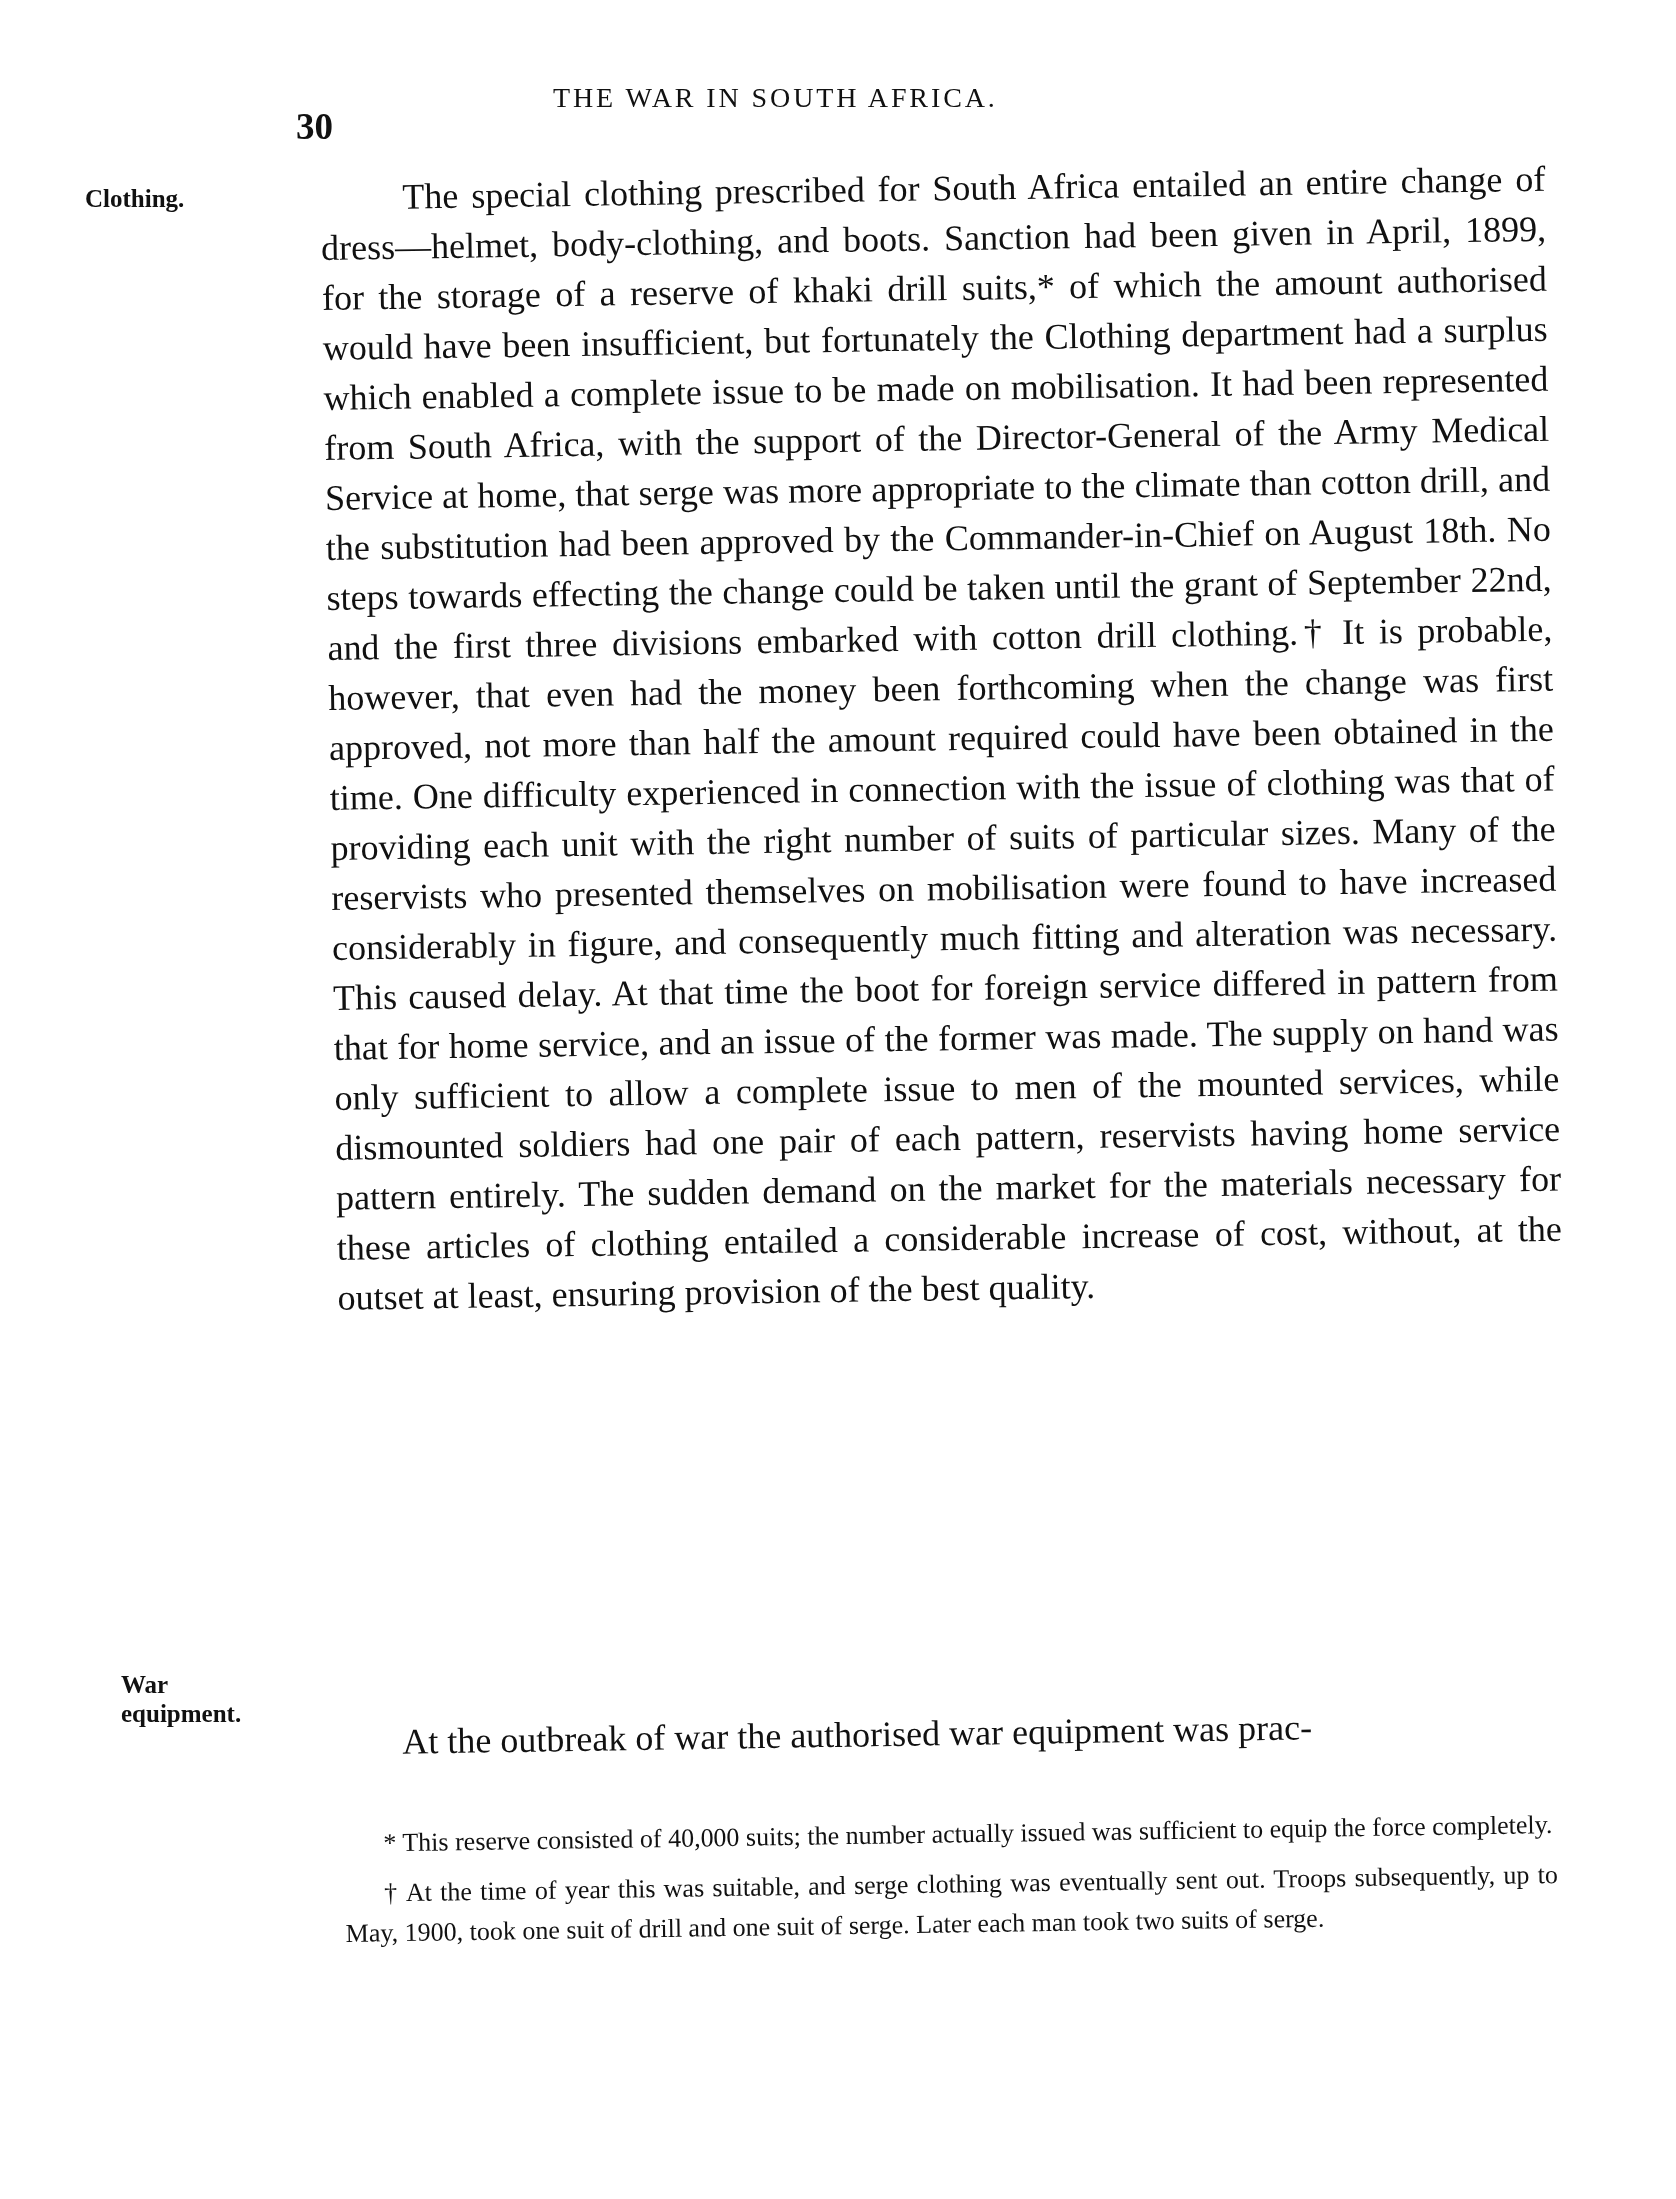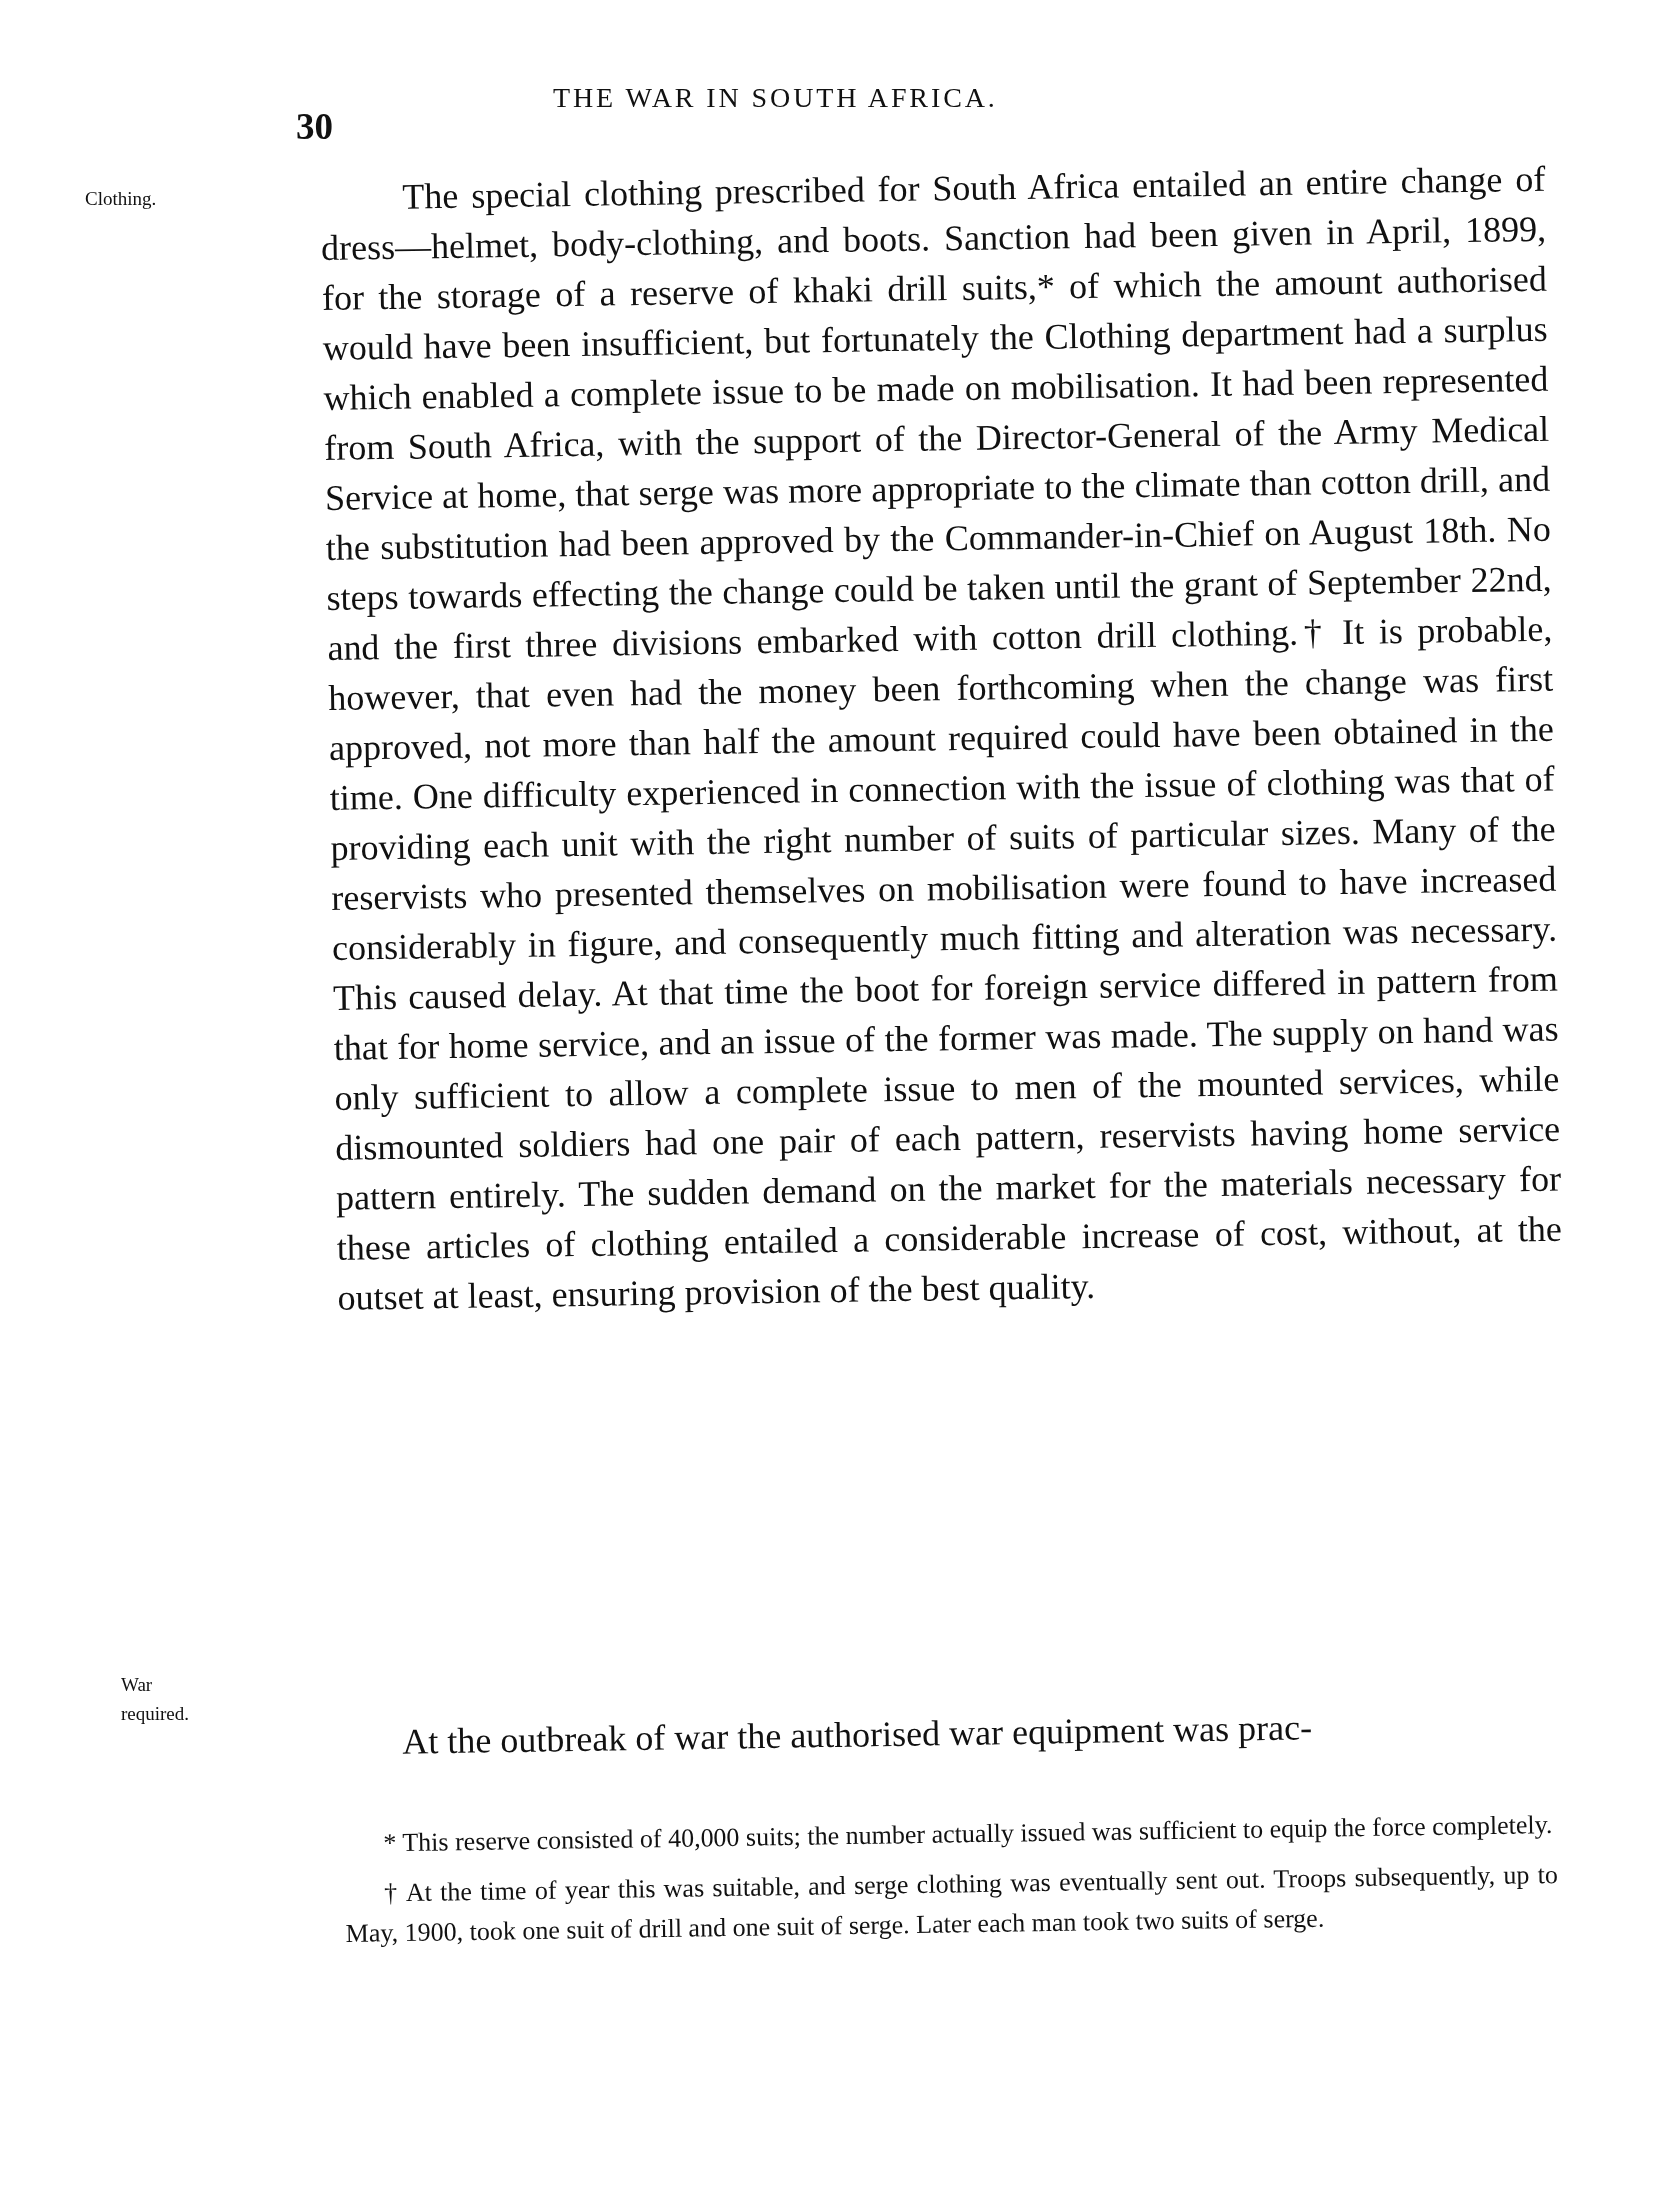--- a/index.html
+++ b/index.html
@@ -1,20 +1,20 @@
 <!DOCTYPE html>
 <html><head>
 <meta charset="utf-8">
 <style>
   html, body { margin:0; padding:0; background:#ffffff; }
   body { width:1677px; height:2200px; position:relative; overflow:hidden;
          font-family:"Liberation Serif","DejaVu Serif",serif; color:#111; }
   .page-number { position:absolute; left:296px; top:105px; font-size:37px;font-weight:bold; }
   .running-head { position:absolute; left:553px; top:82px; font-size:28px; letter-spacing:2.9px; }
-  .margin-note { position:absolute; font-size:19px; line-height:29px; }
+  .margin-note { position:absolute; font-size:25px; line-height:29px;font-weight:bold; }
   .mn-clothing { left:85px; top:184px; }
   .mn-war { left:121px; top:1670px; }
   .body-text { position:absolute; left:320px; width:1225px; font-size:36px; line-height:50px;
                text-align:justify; transform:rotate(-0.9deg); transform-origin:left top; }
   .body-text p { margin:0; }
   .p1 { top:173px; }
   .p2 { top:1718px; }
   .indent { text-indent:82px; }
   .footnotes { position:absolute; left:344px; top:1824px; width:1213px; font-size:26px; line-height:40px;
                text-align:justify; transform:rotate(-0.9deg); transform-origin:left top; }
@@ -22,21 +22,21 @@
 </style>
 </head>
 <body>
 
 <div class="page-number">30</div>
 <div class="running-head">THE WAR IN SOUTH AFRICA.</div>
 
 <div class="margin-note mn-clothing">Clothing.</div>
 <div class="margin-note mn-war">
   <div>War</div>
-  <div>required.</div>
+  <div>equipment.</div>
 </div>
 
 <div class="body-text p1">
   <p class="indent">The special clothing prescribed for South Africa entailed an entire change of dress—helmet, body-clothing, and boots. Sanction had been given in April, 1899, for the storage of a reserve of khaki drill suits,* of which the amount authorised would have been insufficient, but fortunately the Clothing department had a surplus which enabled a complete issue to be made on mobilisation. It had been represented from South Africa, with the support of the Director-General of the Army Medical Service at home, that serge was more appropriate to the climate than cotton drill, and the substitution had been approved by the Commander-in-Chief on August 18th. No steps towards effecting the change could be taken until the grant of September 22nd, and the first three divisions embarked with cotton drill clothing.† It is probable, however, that even had the money been forthcoming when the change was first approved, not more than half the amount required could have been obtained in the time. One difficulty experienced in connection with the issue of clothing was that of providing each unit with the right number of suits of particular sizes. Many of the reservists who presented themselves on mobilisation were found to have increased considerably in figure, and consequently much fitting and alteration was necessary. This caused delay. At that time the boot for foreign service differed in pattern from that for home service, and an issue of the former was made. The supply on hand was only sufficient to allow a complete issue to men of the mounted services, while dismounted soldiers had one pair of each pattern, reservists having home service pattern entirely. The sudden demand on the market for the materials necessary for these articles of clothing entailed a considerable increase of cost, without, at the outset at least, ensuring provision of the best quality.</p>
 </div>
 <div class="body-text p2">
   <p class="indent">At the outbreak of war the authorised war equipment was prac-</p>
 </div>
 
 <div class="footnotes">

